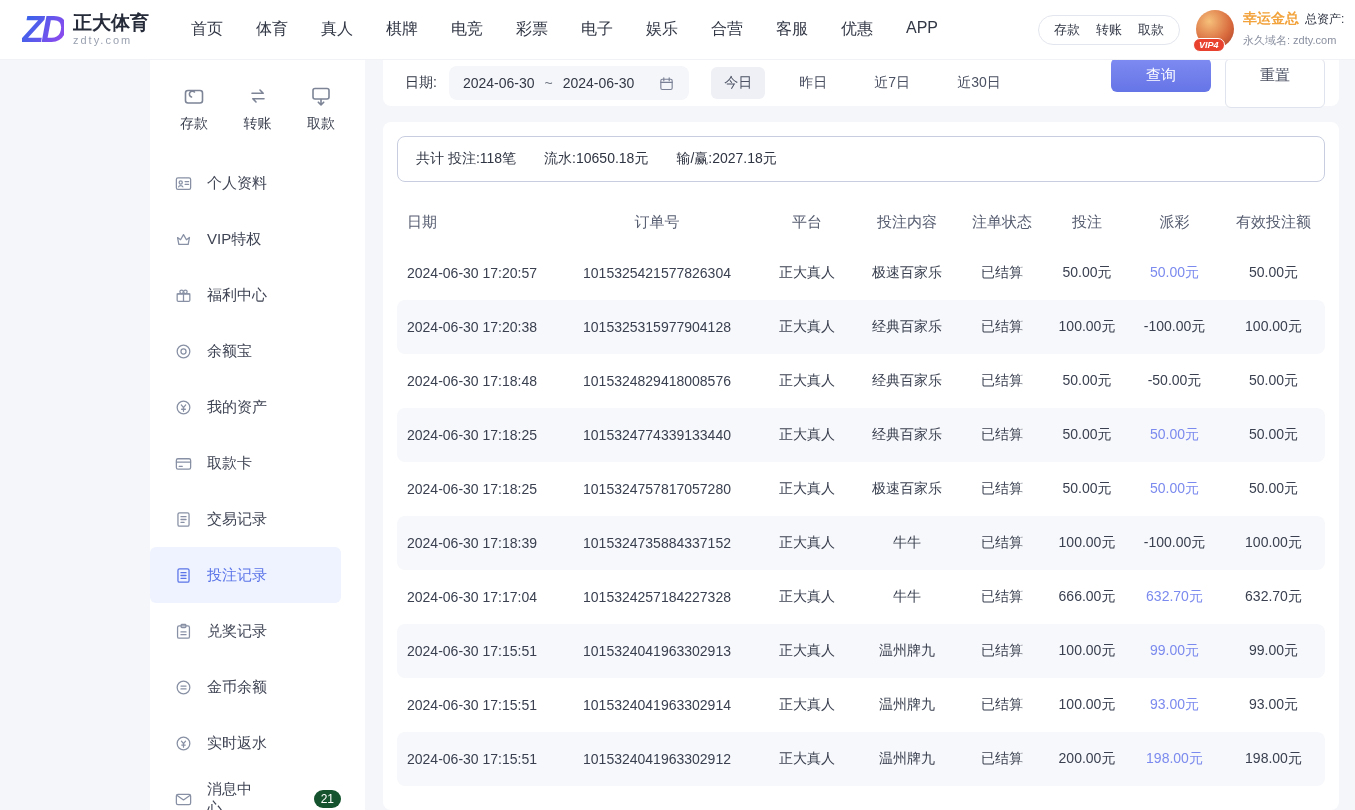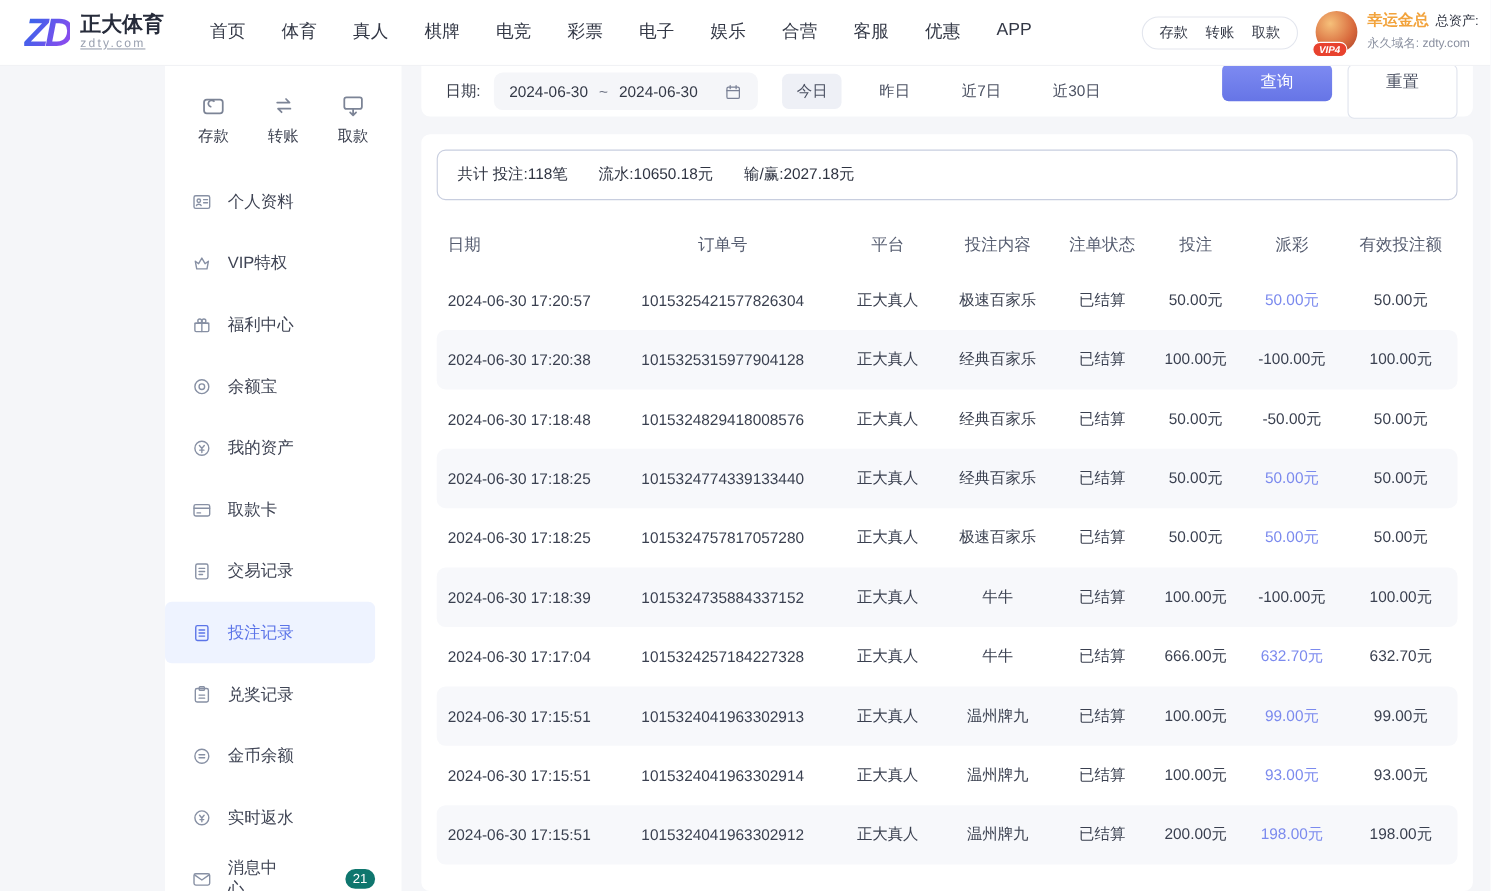--- a/index.html
+++ b/index.html
@@ -17,21 +17,21 @@
     z-index:20; overflow:hidden; white-space:nowrap;
   }
   .logo-wrap { display:flex; align-items:center; gap:9px; cursor:pointer; }
   .logo-zd {
     font-size:36px; font-weight:900; font-style:italic; letter-spacing:-3px;
     background:linear-gradient(120deg,#3f62ea 20%,#8a4bee 85%);
     -webkit-background-clip:text; background-clip:text; color:transparent;
   }
   .brand-text { display:flex; flex-direction:column; line-height:1.15; }
   .brand-name { font-size:19px; font-weight:700; color:#262b3a; }
-  .brand-domain { font-size:11px; color:#9aa1b0; letter-spacing:2px;text-decoration:underline; }
+  .brand-domain { font-size:11px; color:#9aa1b0; letter-spacing:2px; }
 
   .main-nav { display:flex; gap:33px; margin-left:42px; font-size:16px; color:#333846; }
   .nav-item { cursor:pointer; }
 
   .pill-group {
     margin-left:auto; margin-right:16px; display:flex; align-items:center;
     border:1px solid #e3e6ee; border-radius:16px; height:30px;
     padding:0 15px; gap:16px; font-size:13px; color:#333846; flex:0 0 auto;
   }
   .pill-action { cursor:pointer; }
@@ -64,21 +64,21 @@
 
   .side-menu { margin-top:8px; }
   .side-item {
     display:flex; align-items:center; height:56px; padding-left:24px; gap:14px;
     margin-right:24px; border-radius:6px; font-size:15px; color:#3f4454; cursor:pointer;
   }
   .side-item .s-icon { color:#8790a4; display:flex; align-items:center; }
   .side-item.active { background:#eef3ff; color:#5b74e8; }
   .side-item.active .s-icon { color:#5b74e8; }
   .s-badge {
-    margin-left:40px; background:#0f766e; color:#fff; font-size:12px;
+    margin-left:40px; background:#14532d; color:#fff; font-size:12px;
     height:18px; line-height:18px; padding:0 7px; border-radius:9px;
   }
 
   
   .main { position:absolute; top:60px; left:383px; right:16px; bottom:0; display:flex; flex-direction:column; }
 
   .filter-card {
     background:#fff; height:46px; border-radius:0 0 8px 8px;
     display:flex; align-items:center; padding:0 14px; flex:0 0 auto;
   }

